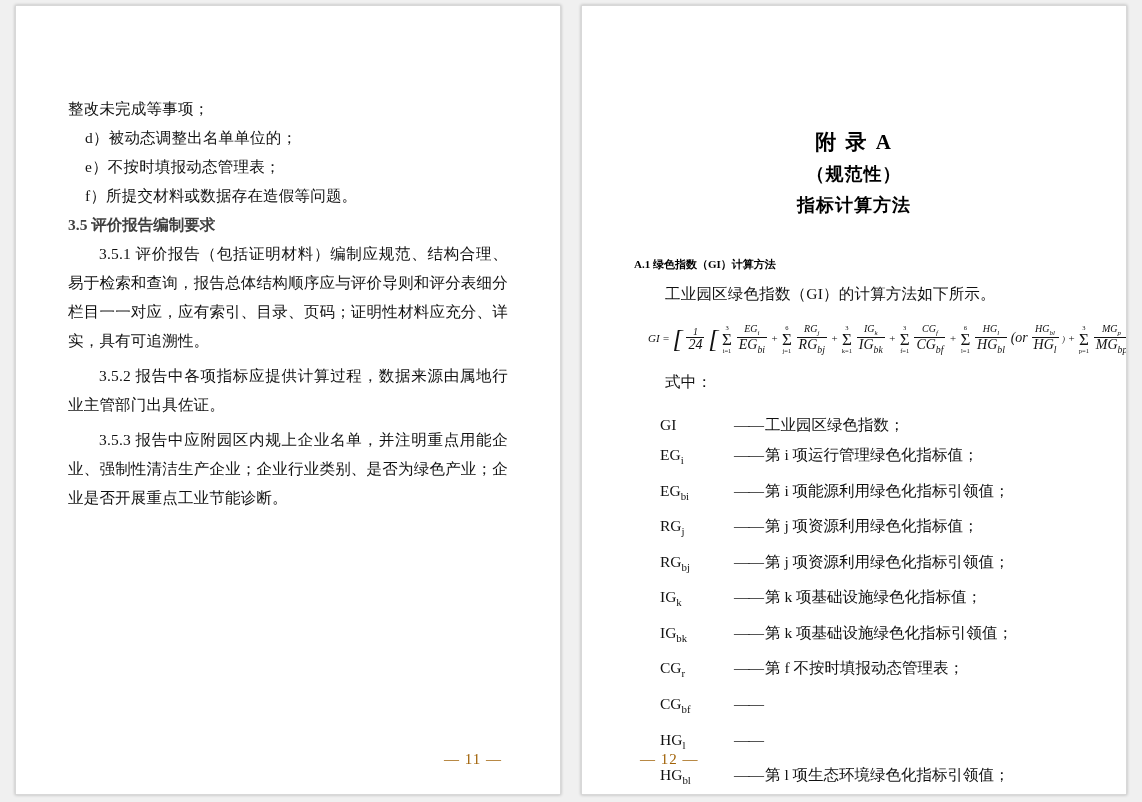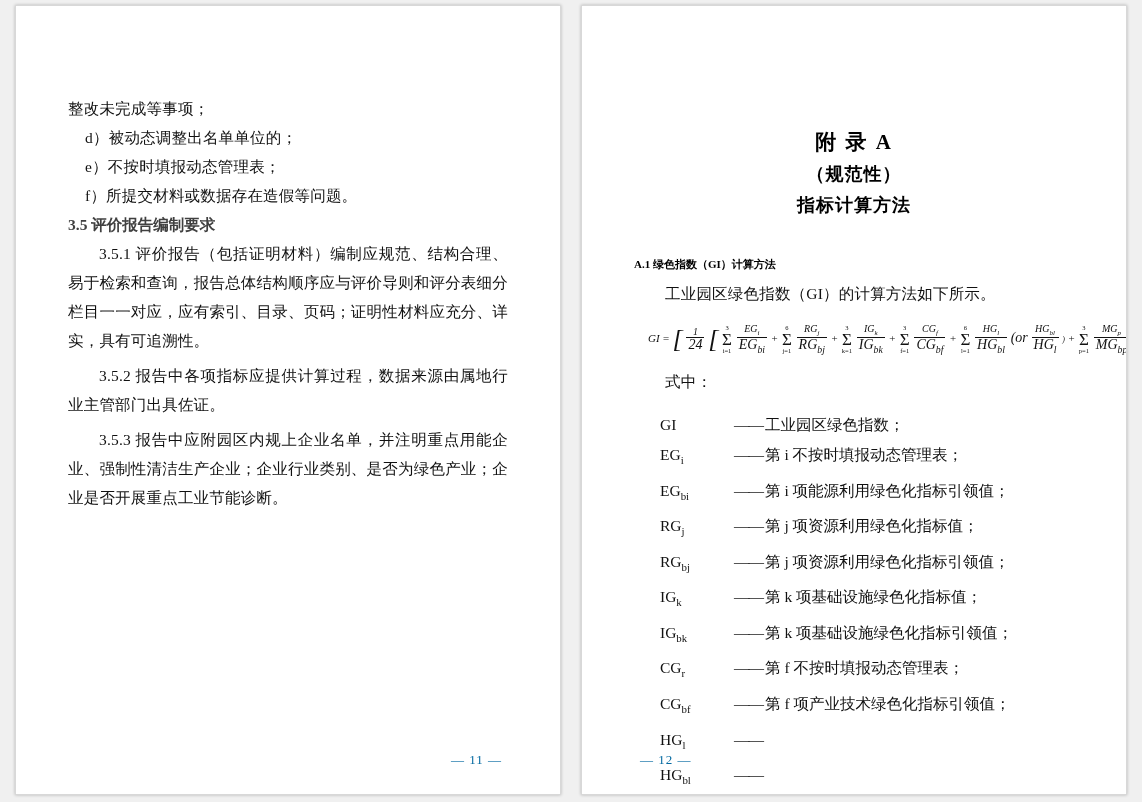--- a/index.html
+++ b/index.html
@@ -136,22 +136,22 @@
   }
   .def-dash {
     flex: 0 0 auto;
     letter-spacing: -1px;
     padding-right: 2px;
   }
   .def-txt { flex: 1 1 auto; }
   .folio {
     position: absolute;
     bottom: 26px;
-    font-size: 13px;
-    color: #0369a1;
+    font-size: 15px;
+    color: #a16207;
     letter-spacing: 1px;
   }
   .folio-left { left: 58px; }
   .folio-right { right: 58px; }
 </style>
 </head>
 <body>
 
 <div class="viewer">
 
@@ -215,21 +215,21 @@
 
       <div class="defs">
         <div class="def-row">
           <span class="def-sym">GI</span>
           <span class="def-dash">——</span>
           <span class="def-txt">工业园区绿色指数；</span>
         </div>
         <div class="def-row">
           <span class="def-sym">EG<sub>i</sub></span>
           <span class="def-dash">——</span>
-          <span class="def-txt">第 i 不按时填报动态管理表；</span>
+          <span class="def-txt">第 i 项运行管理绿色化指标值；</span>
         </div>
         <div class="def-row">
           <span class="def-sym">EG<sub>bi</sub></span>
           <span class="def-dash">——</span>
           <span class="def-txt">第 i 项能源利用绿色化指标引领值；</span>
         </div>
         <div class="def-row">
           <span class="def-sym">RG<sub>j</sub></span>
           <span class="def-dash">——</span>
           <span class="def-txt">第 j 项资源利用绿色化指标值；</span>
@@ -250,29 +250,29 @@
           <span class="def-txt">第 k 项基础设施绿色化指标引领值；</span>
         </div>
         <div class="def-row">
           <span class="def-sym">CG<sub>r</sub></span>
           <span class="def-dash">——</span>
           <span class="def-txt">第 f 不按时填报动态管理表；</span>
         </div>
         <div class="def-row">
           <span class="def-sym">CG<sub>bf</sub></span>
           <span class="def-dash">——</span>
-          <span class="def-txt">第 f 项产业技术绿色化指标引领值；</span>
         </div>
         <div class="def-row">
           <span class="def-sym">HG<sub>l</sub></span>
           <span class="def-dash">——</span>
         </div>
         <div class="def-row">
           <span class="def-sym">HG<sub>bl</sub></span>
           <span class="def-dash">——</span>
+          <span class="def-txt">第 l 项生态环境绿色化指标引领值；</span>
         </div>
         <div class="def-row">
           <span class="def-sym">MG</span>
           <span class="def-dash">——</span>
           <span class="def-txt">第 p 项运行管理绿色化指标值；</span>
         </div>
       </div>
 
       <div class="folio folio-left">— 12 —</div>
     </div>

